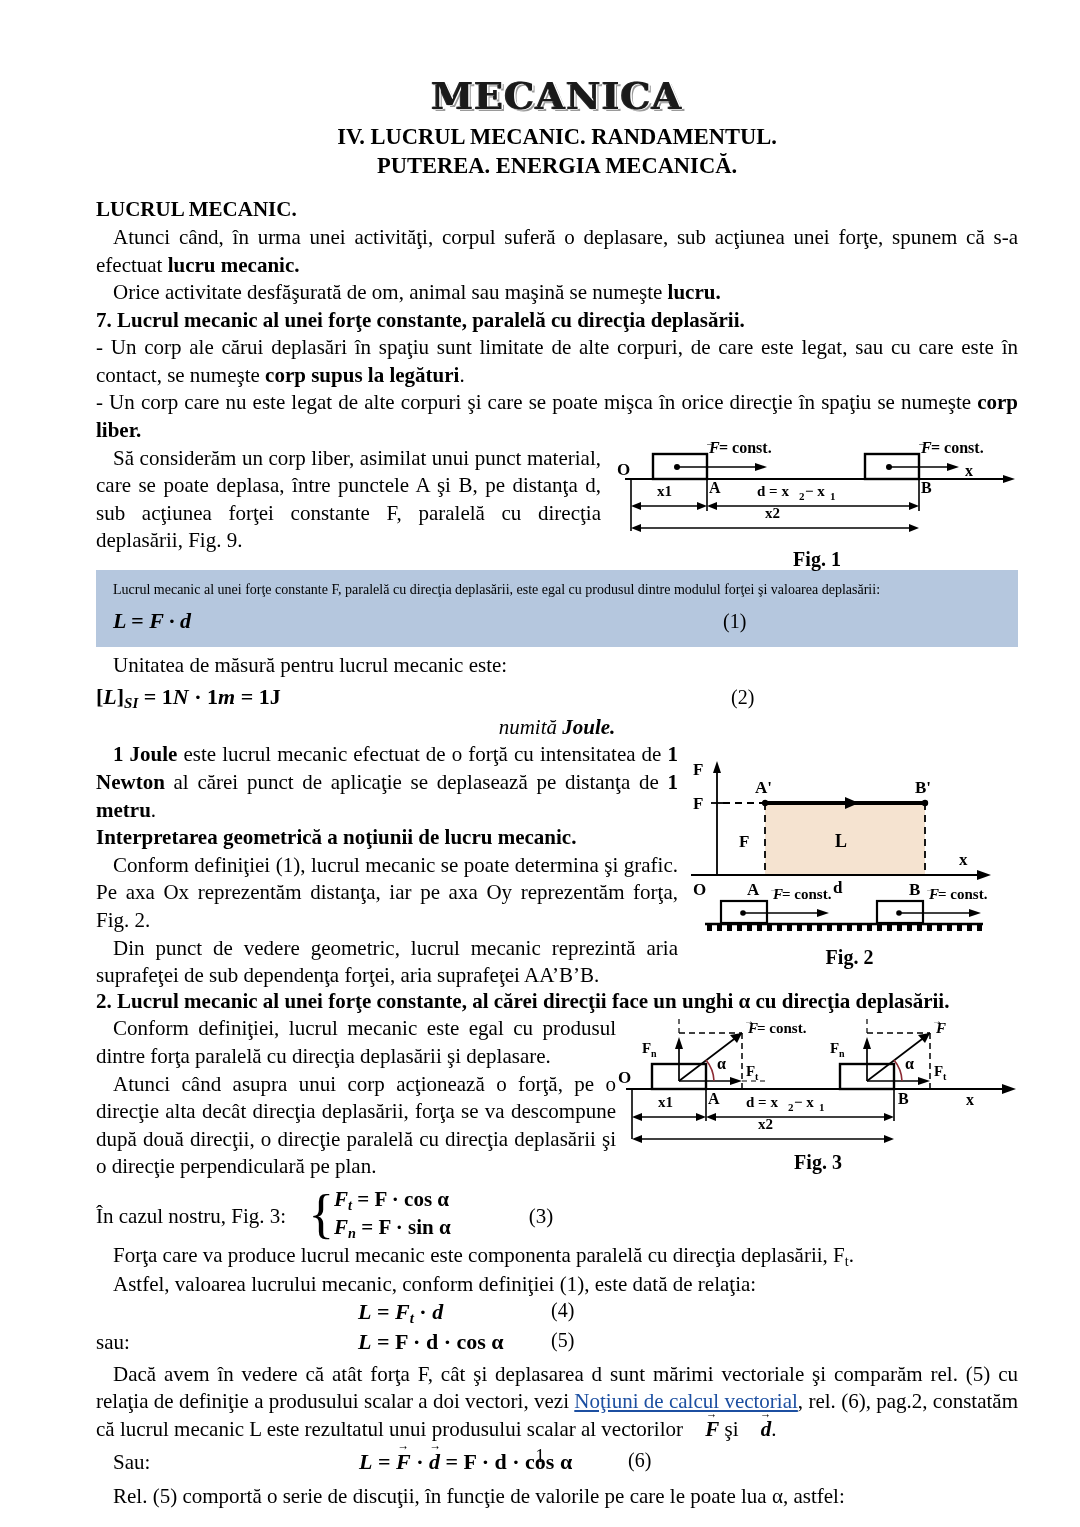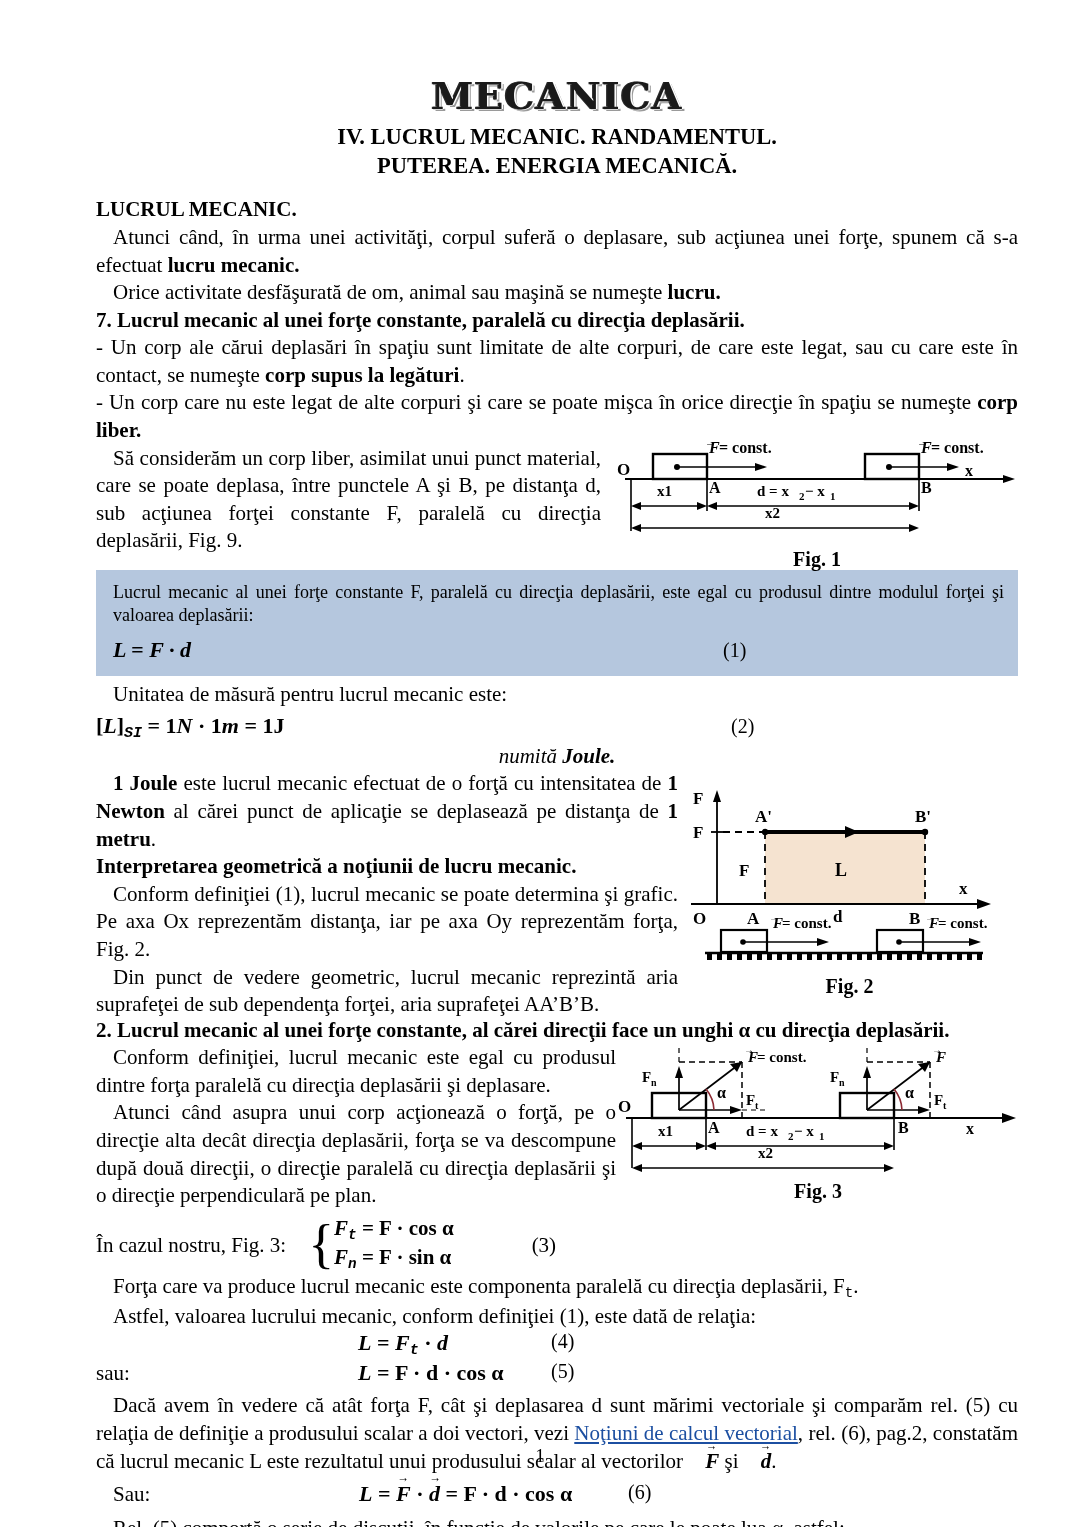--- a/index.html
+++ b/index.html
@@ -57,34 +57,34 @@
   .wrapcol{ width:505px; }
   .wrapcol2{ width:520px; }
 
   
   .bluebox{
     background:#b5c7de;
     padding:11px 14px 13px 17px;
     margin:9px 0 5px 0;
     box-sizing:border-box;
   }
-  .bluebox .p{font-size:18px;}
+  .bluebox .p{font-size:14px;}
   .eq-center{
     text-align:left;
     font-weight:700;
     font-size:22px;
     position:relative;
   }
   .eq-num{
     position:absolute;
     font-weight:400;
     font-size:20px;
   }
   i.v{font-style:italic;}
-  .sub{font-size:0.68em;vertical-align:-0.28em;font-family:Liberation Mono, monospace;}
+  .sub{font-size:0.68em;vertical-align:-0.28em;}
   .supvec{position:relative;display:inline-block;}
   .supvec::after{
     content:"→";
     position:absolute;left:50%;top:-0.80em;
     transform:translateX(-50%) scaleX(0.85);
     font-size:0.62em;font-weight:700;font-style:normal;
   }
 
   a.link{color:#1c4fa1;text-decoration:underline;}
 

